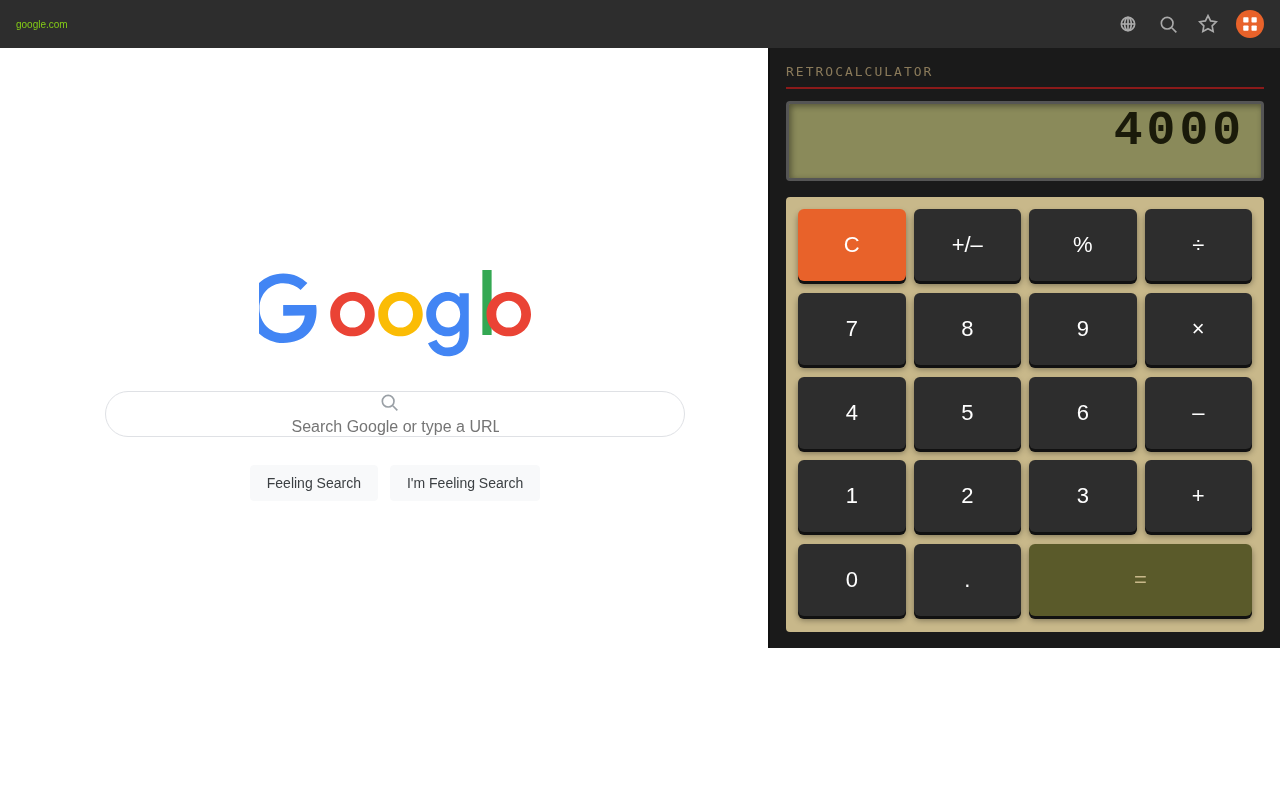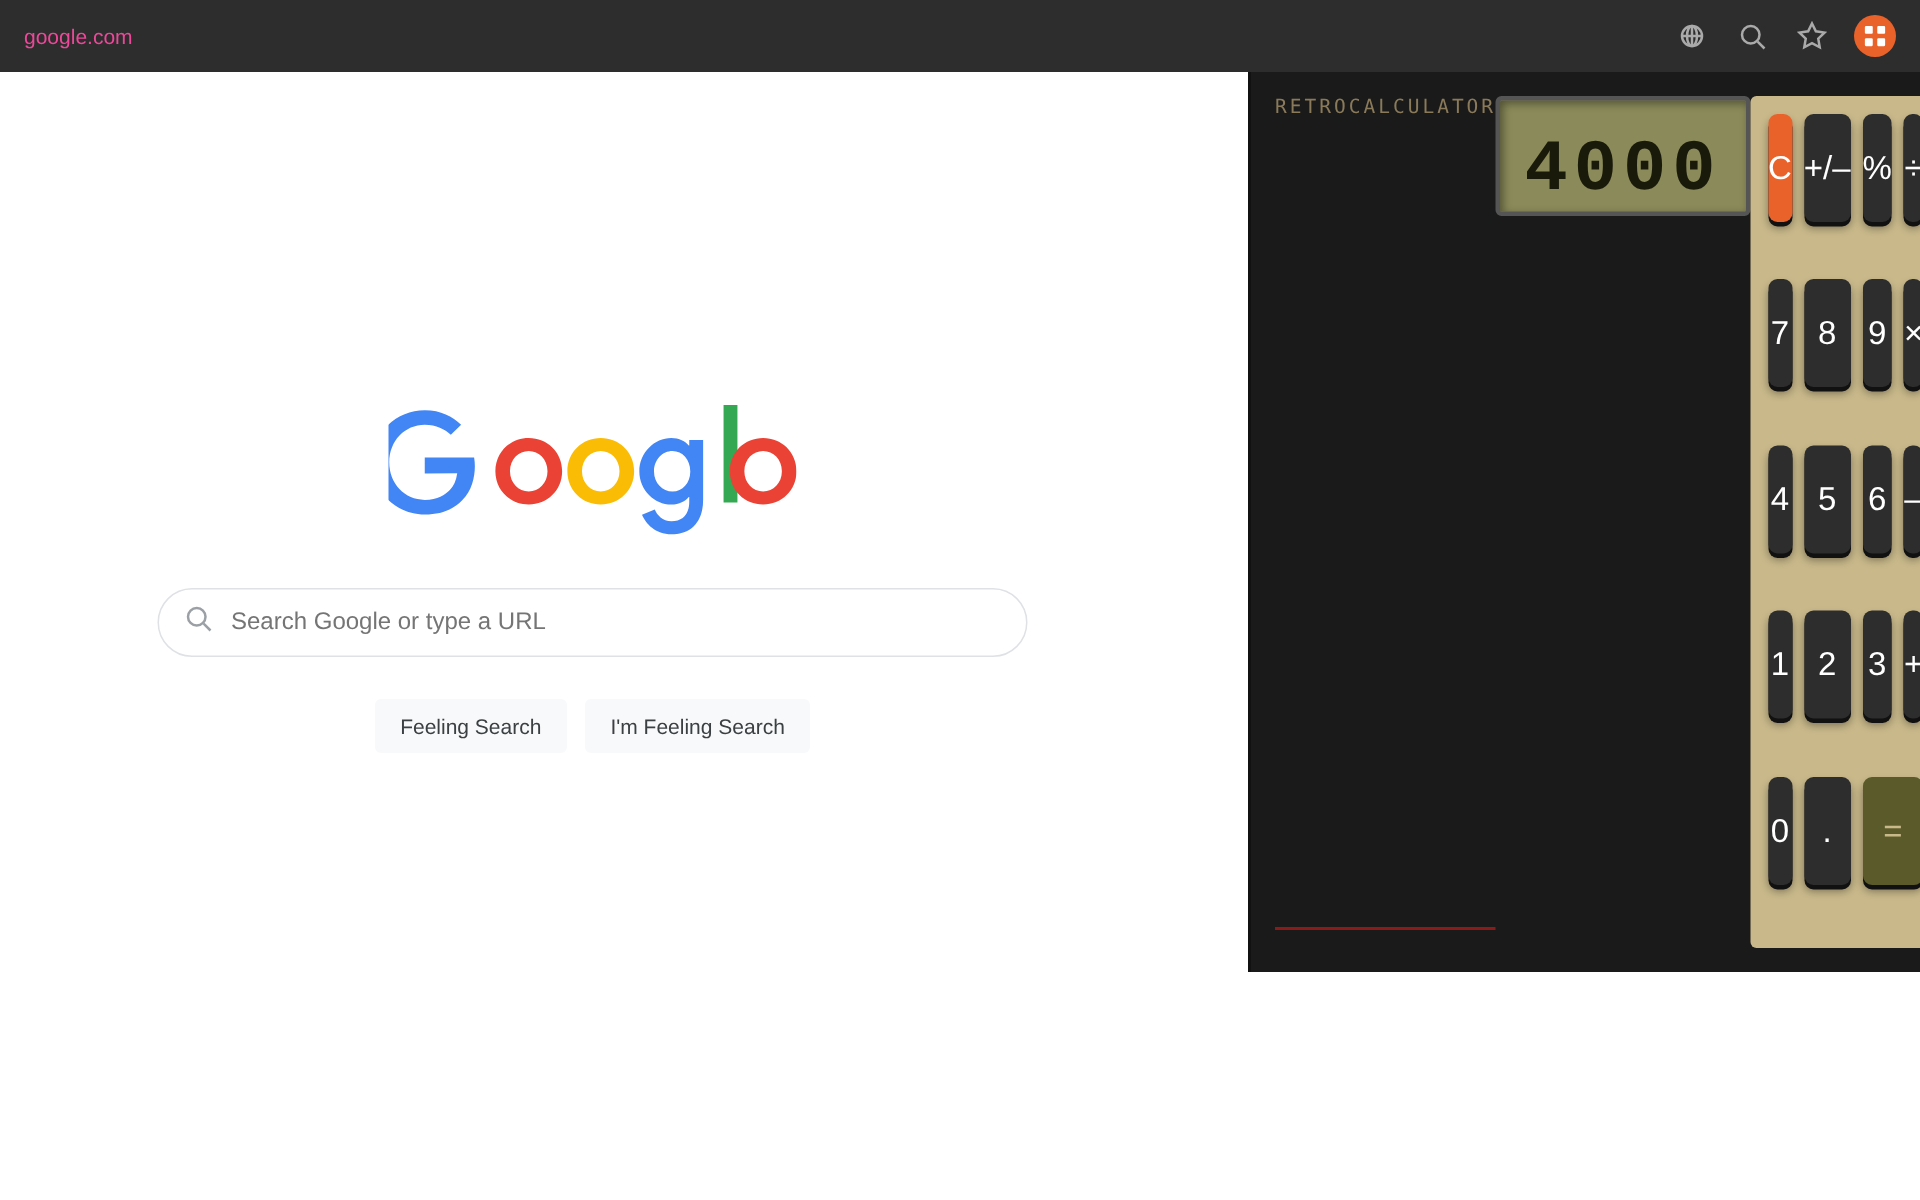--- a/index.html
+++ b/index.html
@@ -17,22 +17,22 @@
       width: 100%;
       height: 48px;
       background: #2d2d2d;
       display: flex;
       align-items: center;
       padding: 0 16px;
       position: relative;
       z-index: 10;
     }
     .browser-url {
-      color: #ec4899;
-      font-size: 14px;
+      color: #84cc16;
+      font-size: 10px;
       flex: 1;
     }
     .browser-icons {
       display: flex;
       align-items: center;
       gap: 16px;
     }
     .browser-icon {
       color: #aaa;
       font-size: 18px;
@@ -87,20 +87,21 @@
       width: 580px;
       height: 46px;
       border: 1px solid #dfe1e5;
       border-radius: 24px;
       display: flex;
       align-items: center;
       padding: 0 16px;
       box-shadow: none;
       background: #fff;
       margin-bottom: 28px;
+      flex-direction: column;
     }
     .search-icon-inner {
       color: #9aa0a6;
       font-size: 20px;
       margin-right: 12px;
     }
 
     
     .search-buttons {
       display: flex;
@@ -117,26 +118,26 @@
       cursor: pointer;
       display: flex;
       align-items: center;
     }
 
     
     .calculator {
       position: absolute;
       top: 48px;
       right: 0;
-      width: 448px;
+      width: 512px;
       height: 600px;
       background: #1a1a1a;
       border-left: 2px solid #111;
       display: flex;
-      flex-direction: row;
+      flex-direction: column;
       padding: 16px;
       z-index: 100;
     }
 
     .calc-title {
       color: #8a7a5a;
       font-size: 13px;
       letter-spacing: 2px;
       font-family: monospace;
       text-transform: uppercase;
@@ -144,21 +145,21 @@
       padding-bottom: 8px;
       border-bottom: 2px solid #8b1a1a;
     }
 
     .calc-display {
       background: #8a8a5a;
       border: 3px solid #555;
       border-radius: 4px;
       height: 80px;
       display: flex;
-      align-items: flex-end;
+      align-items: flex-start;
       justify-content: flex-end;
       padding: 0 16px;
       margin-bottom: 16px;
       box-shadow: inset 2px 2px 6px rgba(0,0,0,0.4);
     }
     .calc-display-value {
       font-size: 48px;
       font-family: 'Courier New', monospace;
       font-weight: bold;
       color: #1a1a0a;

